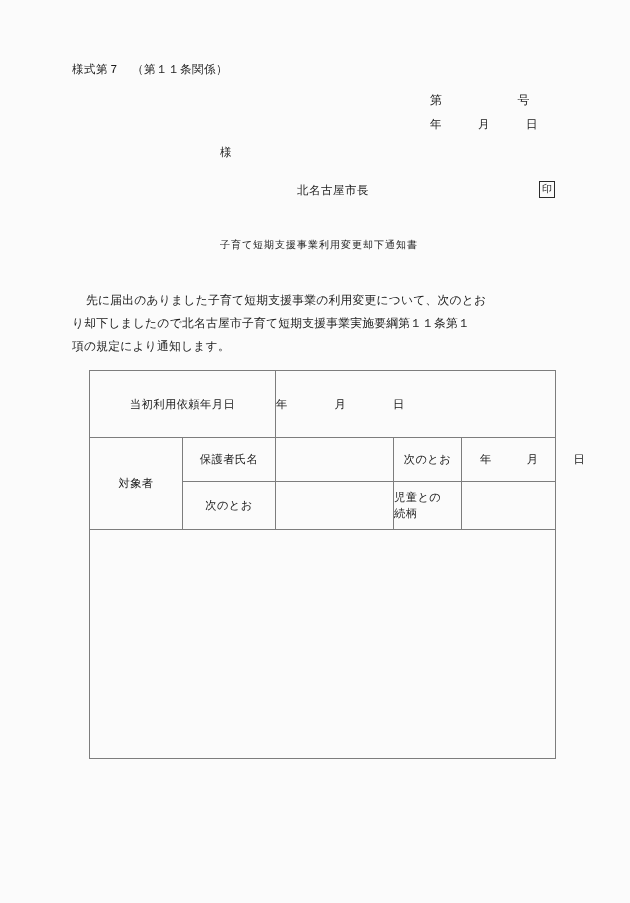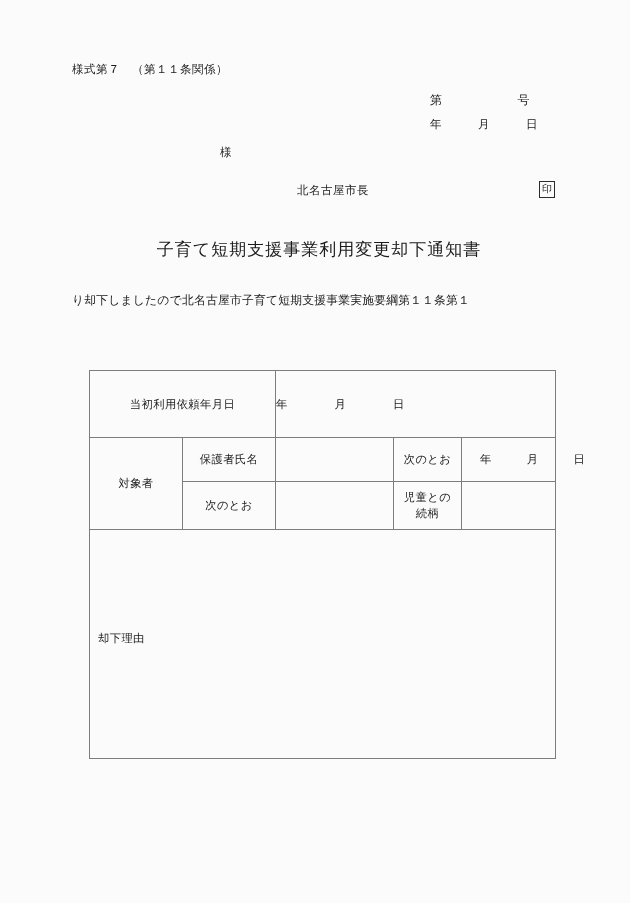--- a/index.html
+++ b/index.html
@@ -78,21 +78,21 @@
     letter-spacing: 0;
   }
 
   
   .doc-title {
     position: absolute;
     left: 8px;
     right: 0;
     top: 238px;
     text-align: center;
-    font-size: 17px;
+    font-size: 10px;
     letter-spacing: 1px;
   }
 
   
   .body-text {
     position: absolute;
     left: 72px;
     top: 289px;
     width: 488px;
     font-size: 11.8px;
@@ -125,21 +125,20 @@
     padding: 4px 6px;
   }
   .date-cell {
     padding-left: 46px;
     white-space: pre;
   }
   .date-cell.narrow {
     padding-left: 18px;
   }
   .two-line {
-    text-align: center;
     line-height: 16px;
     padding: 5px 2px;
   }
   .reason-cell {
     vertical-align: top;
     height: 228px;
   }
   .reason-label {
     padding: 6px 8px;
   }
@@ -163,21 +162,23 @@
   <div class="addressee">様</div>
 
   <div class="issuer-line">
     <span class="issuer-name">北名古屋市長</span>
     <span class="seal-box">印</span>
   </div>
 
   <div class="doc-title">子育て短期支援事業利用変更却下通知書</div>
 
   <div class="body-text">
+    <span class="body-line indent">先に届出のありました子育て短期支援事業の利用変更について、次のとお</span>
     <span class="body-line">り却下しましたので北名古屋市子育て短期支援事業実施要綱第１１条第１</span>
+    <span class="body-line">項の規定により通知します。</span>
   </div>
 
   <table class="form-table">
     <colgroup>
       <col class="w-col-a">
       <col class="w-col-b">
       <col class="w-col-c">
       <col class="w-col-d">
       <col class="w-col-e">
     </colgroup>
@@ -197,20 +198,19 @@
         <td class="lbl" style="height:47px;">次のとお</td>
         <td class="cell-pad"></td>
         <td class="two-line">
           <div>児童との</div>
           <div>続柄</div>
         </td>
         <td class="cell-pad"></td>
       </tr>
       <tr>
         <td colspan="5" class="reason-cell">
-          <div class="reason-label">却下理由</div>
           <div class="reason-label"></div>
         </td>
       </tr>
     </tbody>
   </table>
 
 </div>
 
 </body></html>

